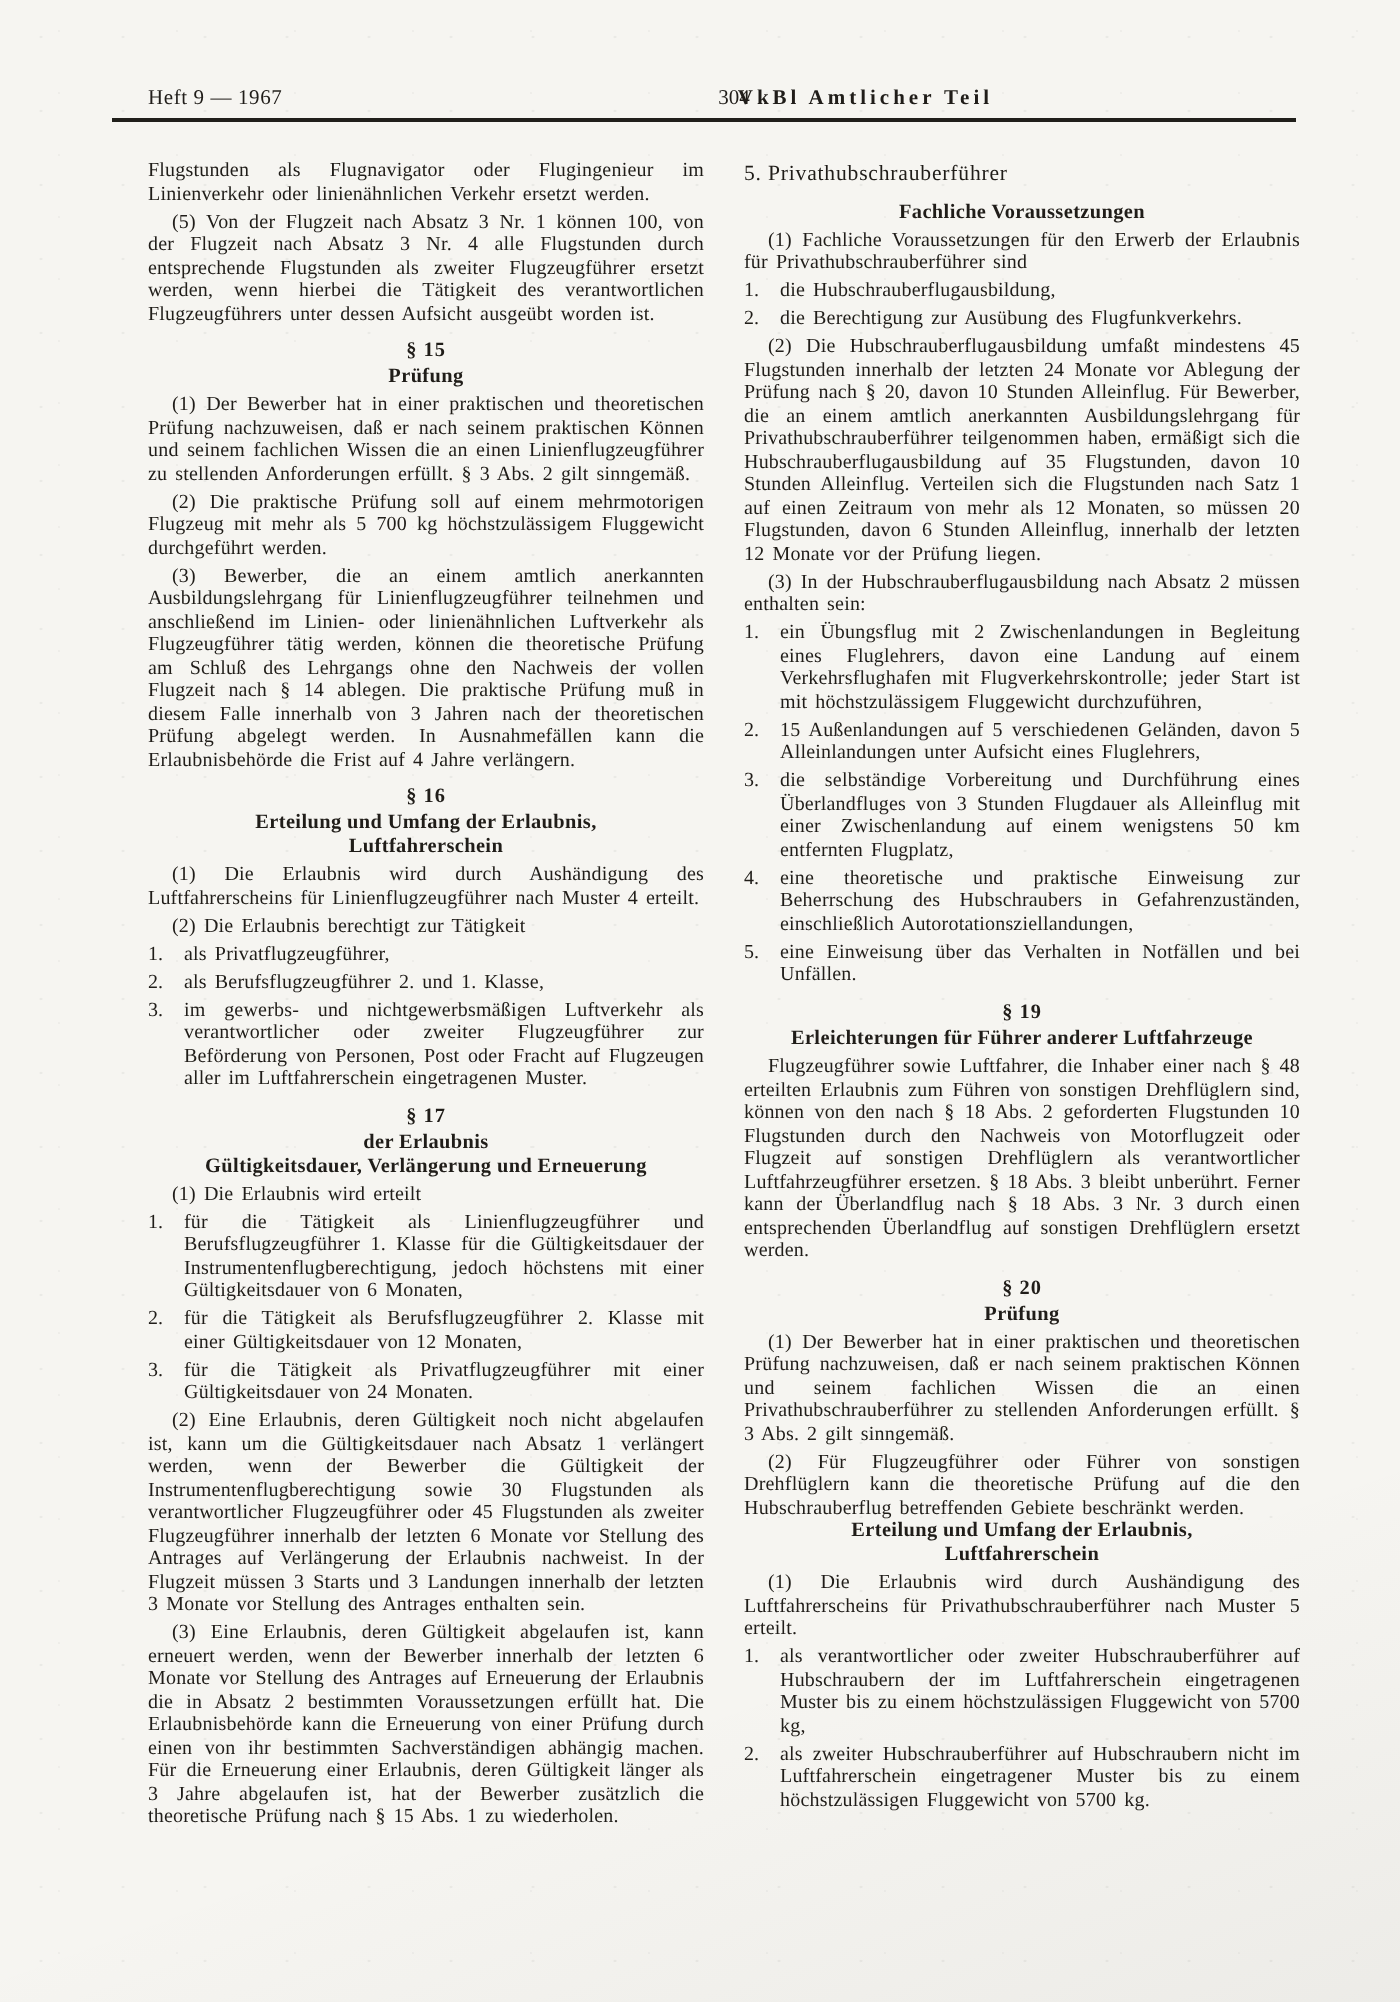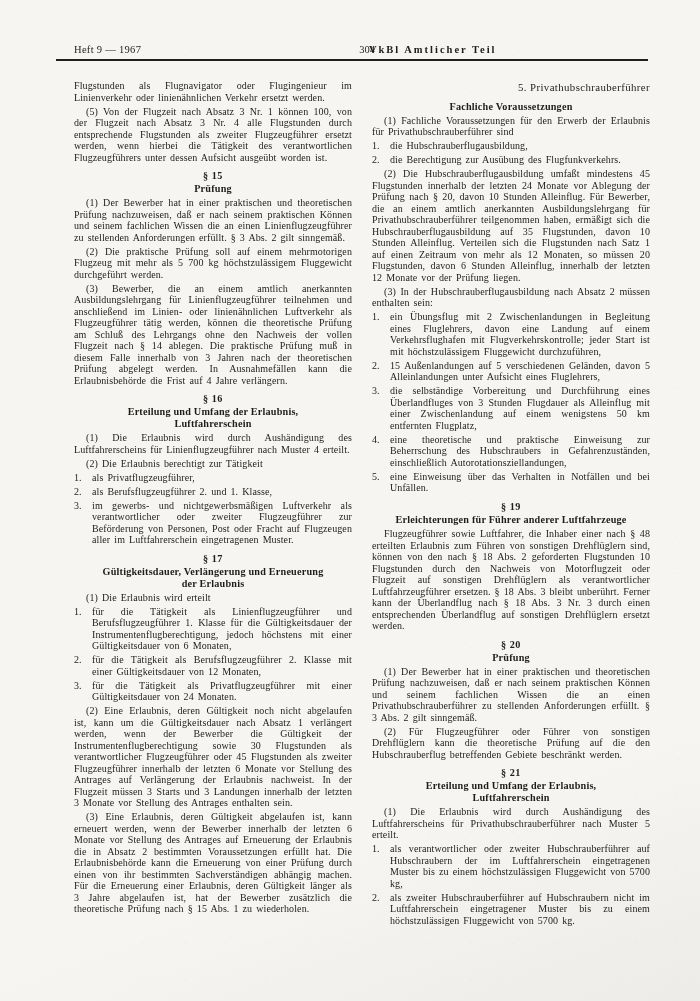--- a/index.html
+++ b/index.html
@@ -44,21 +44,21 @@
 
   .p, .p2, .li-text {
     text-align: justify;
     word-spacing: 1.4px;
     letter-spacing: 0.1px;
   }
   .p  { text-indent: 12px; margin-top: 2.5px; }
   .p2 { text-indent: 0;    margin-top: 0; }
 
   .chapter {
-    text-align: right;
+    text-align: left;
     font-size: 10.8px;
     letter-spacing: 0.4px;
     margin: 2px 0 7px 0;
   }
   .sec-num {
     text-align: center; font-weight: bold;
     font-size: 10.2px;
     margin-top: 7px; margin-bottom: 1.5px;
     letter-spacing: 0.5px;
   }
@@ -106,22 +106,22 @@
         <div class="block li">
           <div class="li-marker">2.</div>
           <div class="li-text">als Berufsflugzeugführer 2. und 1. Klasse,</div>
         </div>
         <div class="block li">
           <div class="li-marker">3.</div>
           <div class="li-text">im gewerbs- und nichtgewerbsmäßigen Luftverkehr als verantwortlicher oder zweiter Flugzeugführer zur Beförderung von Personen, Post oder Fracht auf Flugzeugen aller im Luftfahrerschein eingetragenen Muster.</div>
         </div>
         <div class="block sec-num">§ 17</div>
         <div class="block sec-title">
+          <div>der Erlaubnis</div>
           <div>Gültigkeitsdauer, Verlängerung und Erneuerung</div>
-          <div>der Erlaubnis</div>
         </div>
         <div class="block p">(1) Die Erlaubnis wird erteilt</div>
         <div class="block li">
           <div class="li-marker">1.</div>
           <div class="li-text">für die Tätigkeit als Linienflugzeugführer und Berufsflugzeugführer 1. Klasse für die Gültigkeitsdauer der Instrumentenflugberechtigung, jedoch höchstens mit einer Gültigkeitsdauer von 6 Monaten,</div>
         </div>
         <div class="block li">
           <div class="li-marker">2.</div>
           <div class="li-text">für die Tätigkeit als Berufsflugzeugführer 2. Klasse mit einer Gültigkeitsdauer von 12 Monaten,</div>
         </div>
@@ -172,21 +172,20 @@
         <div class="block sec-title">
           <div>Erleichterungen für Führer anderer Luftfahrzeuge</div>
         </div>
         <div class="block p">Flugzeugführer sowie Luftfahrer, die Inhaber einer nach § 48 erteilten Erlaubnis zum Führen von sonstigen Drehflüglern sind, können von den nach § 18 Abs. 2 geforderten Flugstunden 10 Flugstunden durch den Nachweis von Motorflugzeit oder Flugzeit auf sonstigen Drehflüglern als verantwortlicher Luftfahrzeugführer ersetzen. § 18 Abs. 3 bleibt unberührt. Ferner kann der Überlandflug nach § 18 Abs. 3 Nr. 3 durch einen entsprechenden Überlandflug auf sonstigen Drehflüglern ersetzt werden.</div>
         <div class="block sec-num">§ 20</div>
         <div class="block sec-title">
           <div>Prüfung</div>
         </div>
         <div class="block p">(1) Der Bewerber hat in einer praktischen und theoretischen Prüfung nachzuweisen, daß er nach seinem praktischen Können und seinem fachlichen Wissen die an einen Privathubschrauberführer zu stellenden Anforderungen erfüllt. § 3 Abs. 2 gilt sinngemäß.</div>
         <div class="block p">(2) Für Flugzeugführer oder Führer von sonstigen Drehflüglern kann die theoretische Prüfung auf die den Hubschrauberflug betreffenden Gebiete beschränkt werden.</div>
-        <div class="block sec-num">§ 21</div>
         <div class="block sec-title">
           <div>Erteilung und Umfang der Erlaubnis,</div>
           <div>Luftfahrerschein</div>
         </div>
         <div class="block p">(1) Die Erlaubnis wird durch Aushändigung des Luftfahrerscheins für Privathubschrauberführer nach Muster 5 erteilt.</div>
         <div class="block li">
           <div class="li-marker">1.</div>
           <div class="li-text">als verantwortlicher oder zweiter Hubschrauberführer auf Hubschraubern der im Luftfahrerschein eingetragenen Muster bis zu einem höchstzulässigen Fluggewicht von 5700 kg,</div>
         </div>
         <div class="block li">

